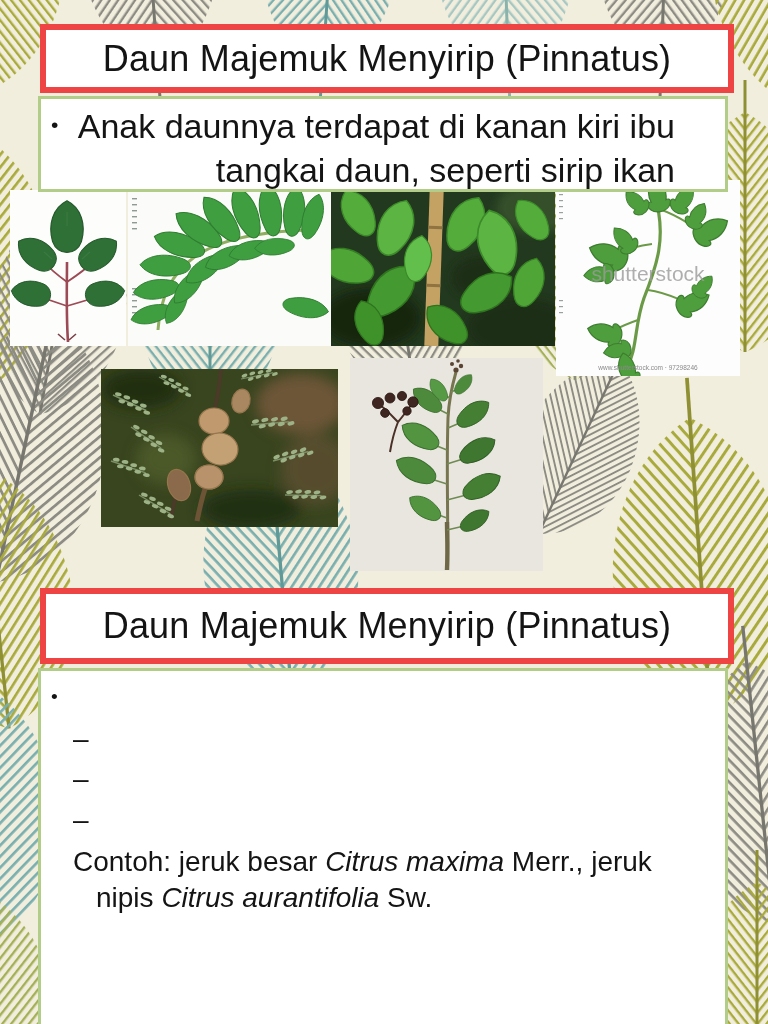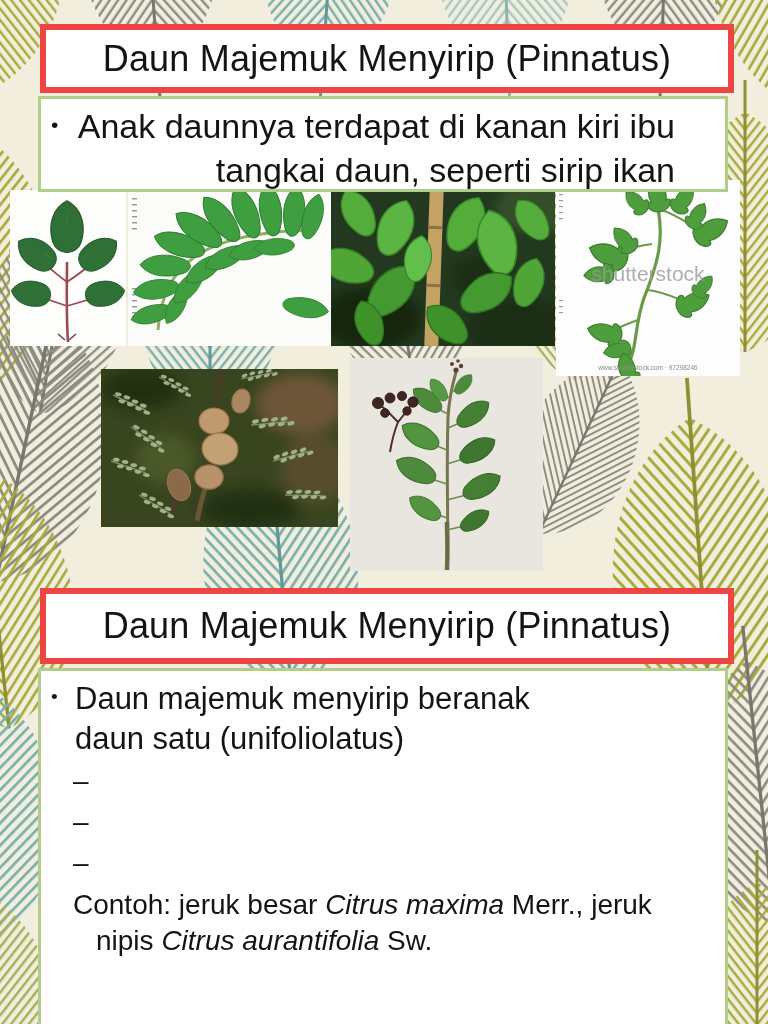--- a/index.html
+++ b/index.html
@@ -355,21 +355,20 @@
     </svg>
   </div>
 
   <div class="titlebox" style="left:40px;top:588px;width:682px;height:64px;">
     <span>Daun Majemuk Menyirip (Pinnatus)</span>
   </div>
 
   <div class="textbox box2" style="left:38px;top:668px;width:666px;height:360px;">
     <div class="b-line">
       <span class="bul">•</span>
-      <span class="b2-text">Daun majemuk menyirip beranak daun satu (unifoliolatus)</span>
     </div>
     <div class="s-line">
       <span class="dash">–</span>
     </div>
     <div class="s-line">
       <span class="dash">–</span>
     </div>
     <div class="s-line">
       <span class="dash">–</span>
     </div>

